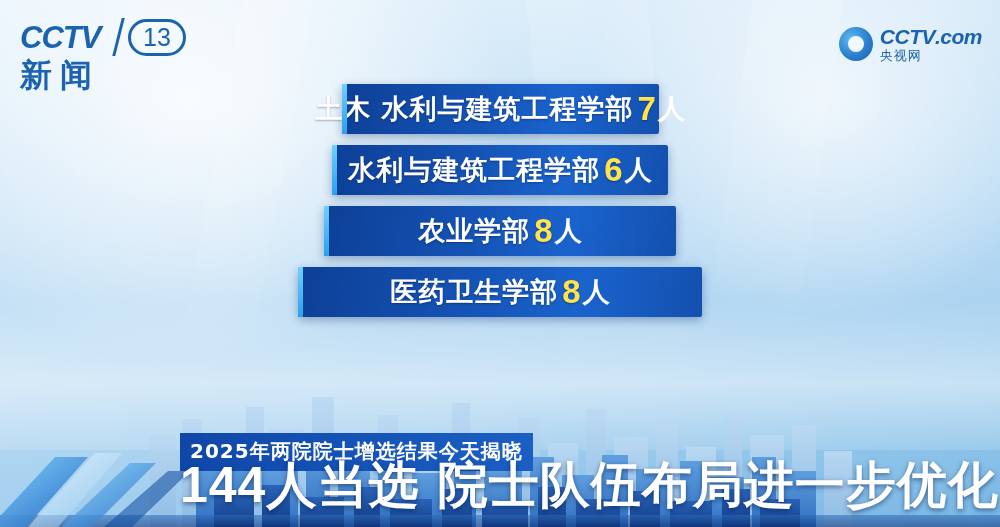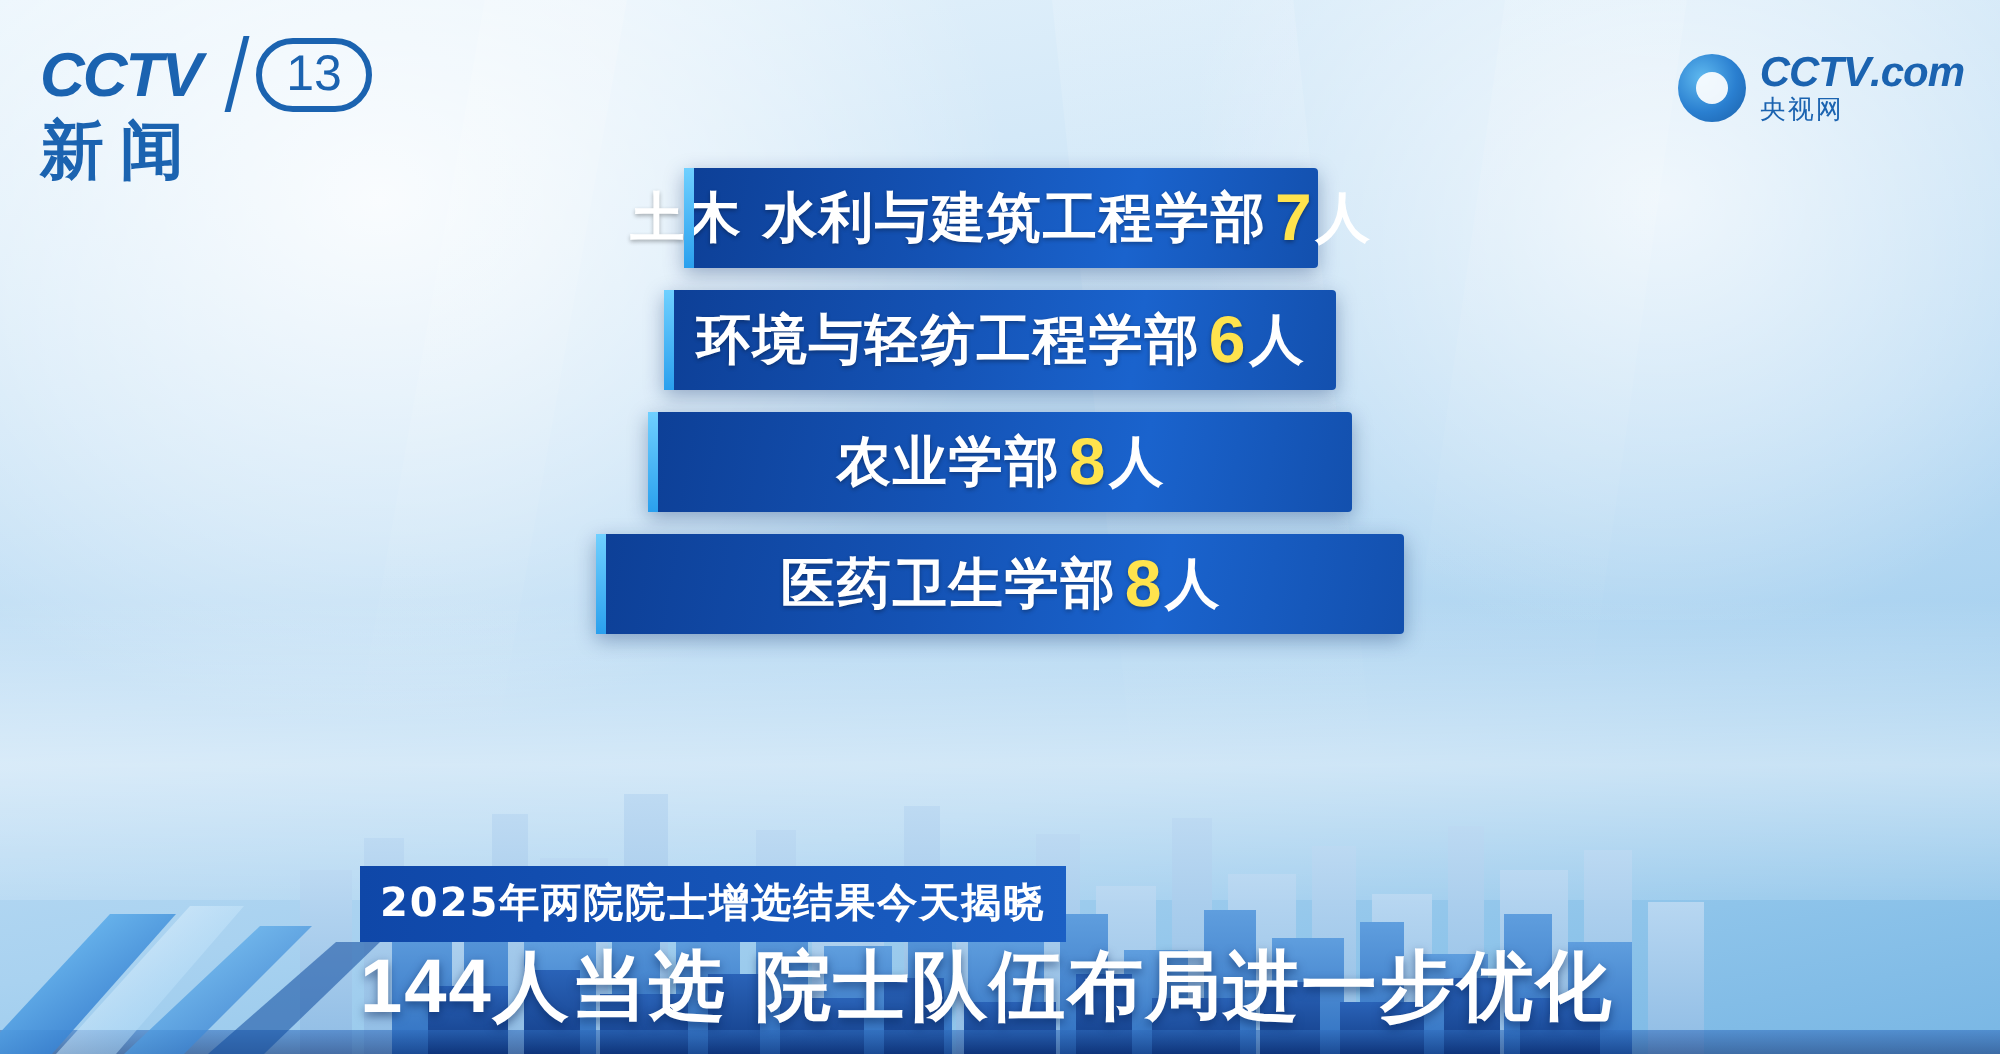--- a/index.html
+++ b/index.html
@@ -213,21 +213,21 @@
     padding: 5px 10px 6px 10px;
     white-space: nowrap;
   }
   .headline {
     position: absolute;
     left: 180px;
     bottom: 8px;
     color: #ffffff;
     font-family: "DejaVu Sans", "Liberation Sans", sans-serif;
     font-weight: bold;
-    font-size: 38px;
+    font-size: 50px;
     letter-spacing: 1px;
     white-space: nowrap;
     text-shadow: 0 2px 5px rgba(0,30,80,0.55);
   }
   .headline .num {
     font-family: "Liberation Sans", sans-serif;
   }
   .lower-band {
     position: absolute;
     left: 0; right: 0; bottom: 0; height: 70px;
@@ -274,21 +274,21 @@
     </div>
   </div>
 
   <div class="bars">
     <div class="bar" id="bar-0">
       <span class="bar-text">土木 水利与建筑工程学部</span>
       <span class="bar-num">7</span>
       <span class="bar-unit">人</span>
     </div>
     <div class="bar" id="bar-1">
-      <span class="bar-text">环境与轻纺工程学部</span>
+      <span class="bar-text">水利与建筑工程学部</span>
       <span class="bar-num">6</span>
       <span class="bar-unit">人</span>
     </div>
     <div class="bar" id="bar-2">
       <span class="bar-text">农业学部</span>
       <span class="bar-num">8</span>
       <span class="bar-unit">人</span>
     </div>
     <div class="bar" id="bar-3">
       <span class="bar-text">医药卫生学部</span>

